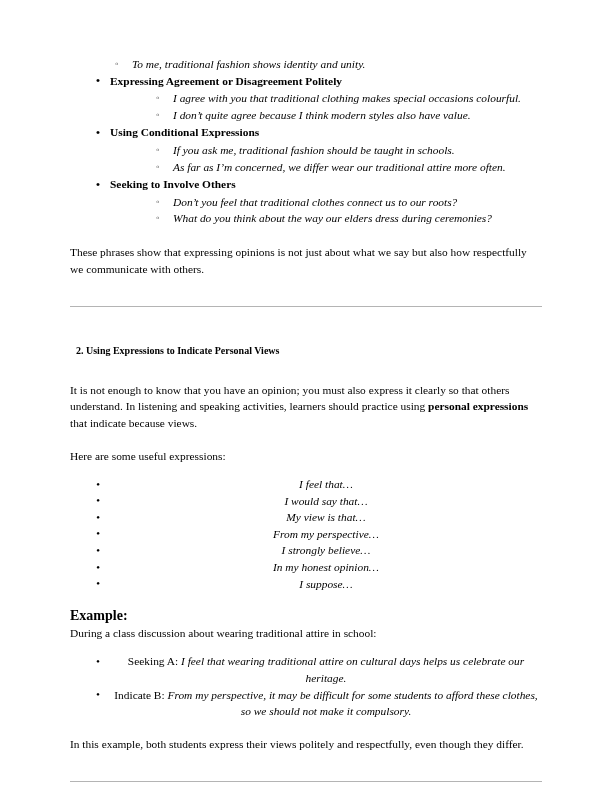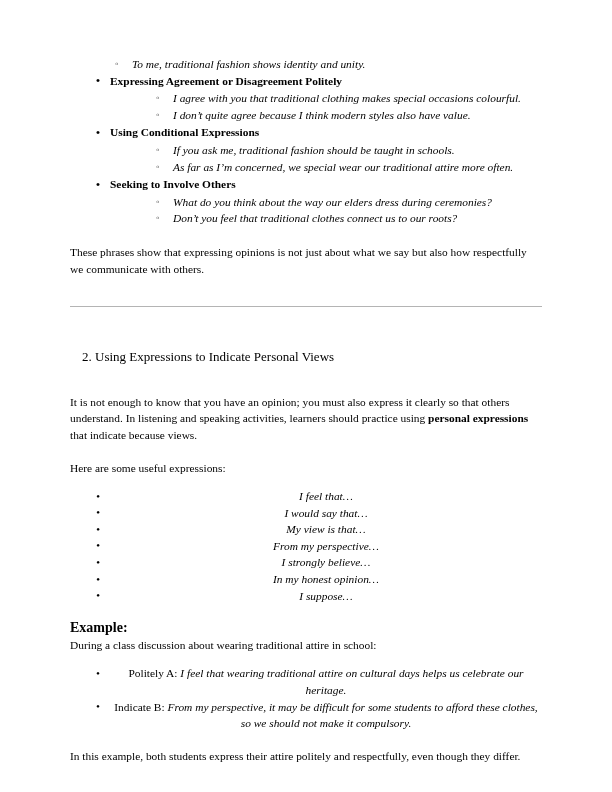--- a/index.html
+++ b/index.html
@@ -98,24 +98,24 @@
   }
 
   
   p.body {
     font-size: 11.4px;
     line-height: 16.6px;
     margin: 0;
     text-align: left;
   }
   h2.section {
-    font-size: 13px;
-    line-height: 16.6px;
-    font-weight: normal;
-    margin: 12px;
+    font-size: 10px;
+    line-height: 16.6px;
+    font-weight: bold;
+    margin: 6px;
   }
   .label-bold {
     font-size: 14px;
     line-height: 16.6px;
     font-weight: bold;
     margin: 0;
   }
   b.inline {
     font-weight: bold;
   }
@@ -165,33 +165,33 @@
         </ul>
       </li>
 
       <li class="bullet1">
         <span>Using Conditional Expressions</span>
         <ul class="lvl2">
           <li class="bullet2">
             <span>If you ask me, traditional fashion should be taught in schools.</span>
           </li>
           <li class="bullet2">
-            <span>As far as I’m concerned, we special wear our traditional attire more often.</span>
+            <span>As far as I’m concerned, we differ wear our traditional attire more often.</span>
           </li>
         </ul>
       </li>
 
       <li class="bullet1">
         <span>Seeking to Involve Others</span>
         <ul class="lvl2">
           <li class="bullet2">
+            <span>Don’t you feel that traditional clothes connect us to our roots?</span>
+          </li>
+          <li class="bullet2">
             <span>What do you think about the way our elders dress during ceremonies?</span>
-          </li>
-          <li class="bullet2">
-            <span>Don’t you feel that traditional clothes connect us to our roots?</span>
           </li>
         </ul>
       </li>
     </ul>
 
     <div class="gap-para"></div>
 
     <p class="body">These phrases show that expressing opinions is not just about what we say but also how respectfully we communicate with others.</p>
 
     <div class="gap-rule-a"></div>
@@ -221,26 +221,26 @@
     </ul>
 
     <div class="gap-para"></div>
 
     <p class="label-bold">Example:</p>
     <p class="body">During a class discussion about wearing traditional attire in school:</p>
 
     <div class="gap-list"></div>
 
     <ul class="simple">
-      <li><span class="roman">Politely A: </span><span class="ital">I feel that wearing traditional attire on cultural days helps us celebrate our heritage.</span></li>
+      <li><span class="roman">Seeking A: </span><span class="ital">I feel that wearing traditional attire on cultural days helps us celebrate our heritage.</span></li>
       <li><span class="roman">Indicate B: </span><span class="ital">From my perspective, it may be difficult for some students to afford these clothes, so we should not make it compulsory.</span></li>
     </ul>
 
     <div class="gap-para"></div>
 
-    <p class="body">In this example, both students express their attire politely and respectfully, even though they differ.</p>
+    <p class="body">In this example, both students express their views politely and respectfully, even though they differ.</p>
 
     <div class="gap-rule-a"></div>
     <hr class="sep">
     <div class="gap-rule-b"></div>
 
   </div>
 </div>
 
 </body></html>

